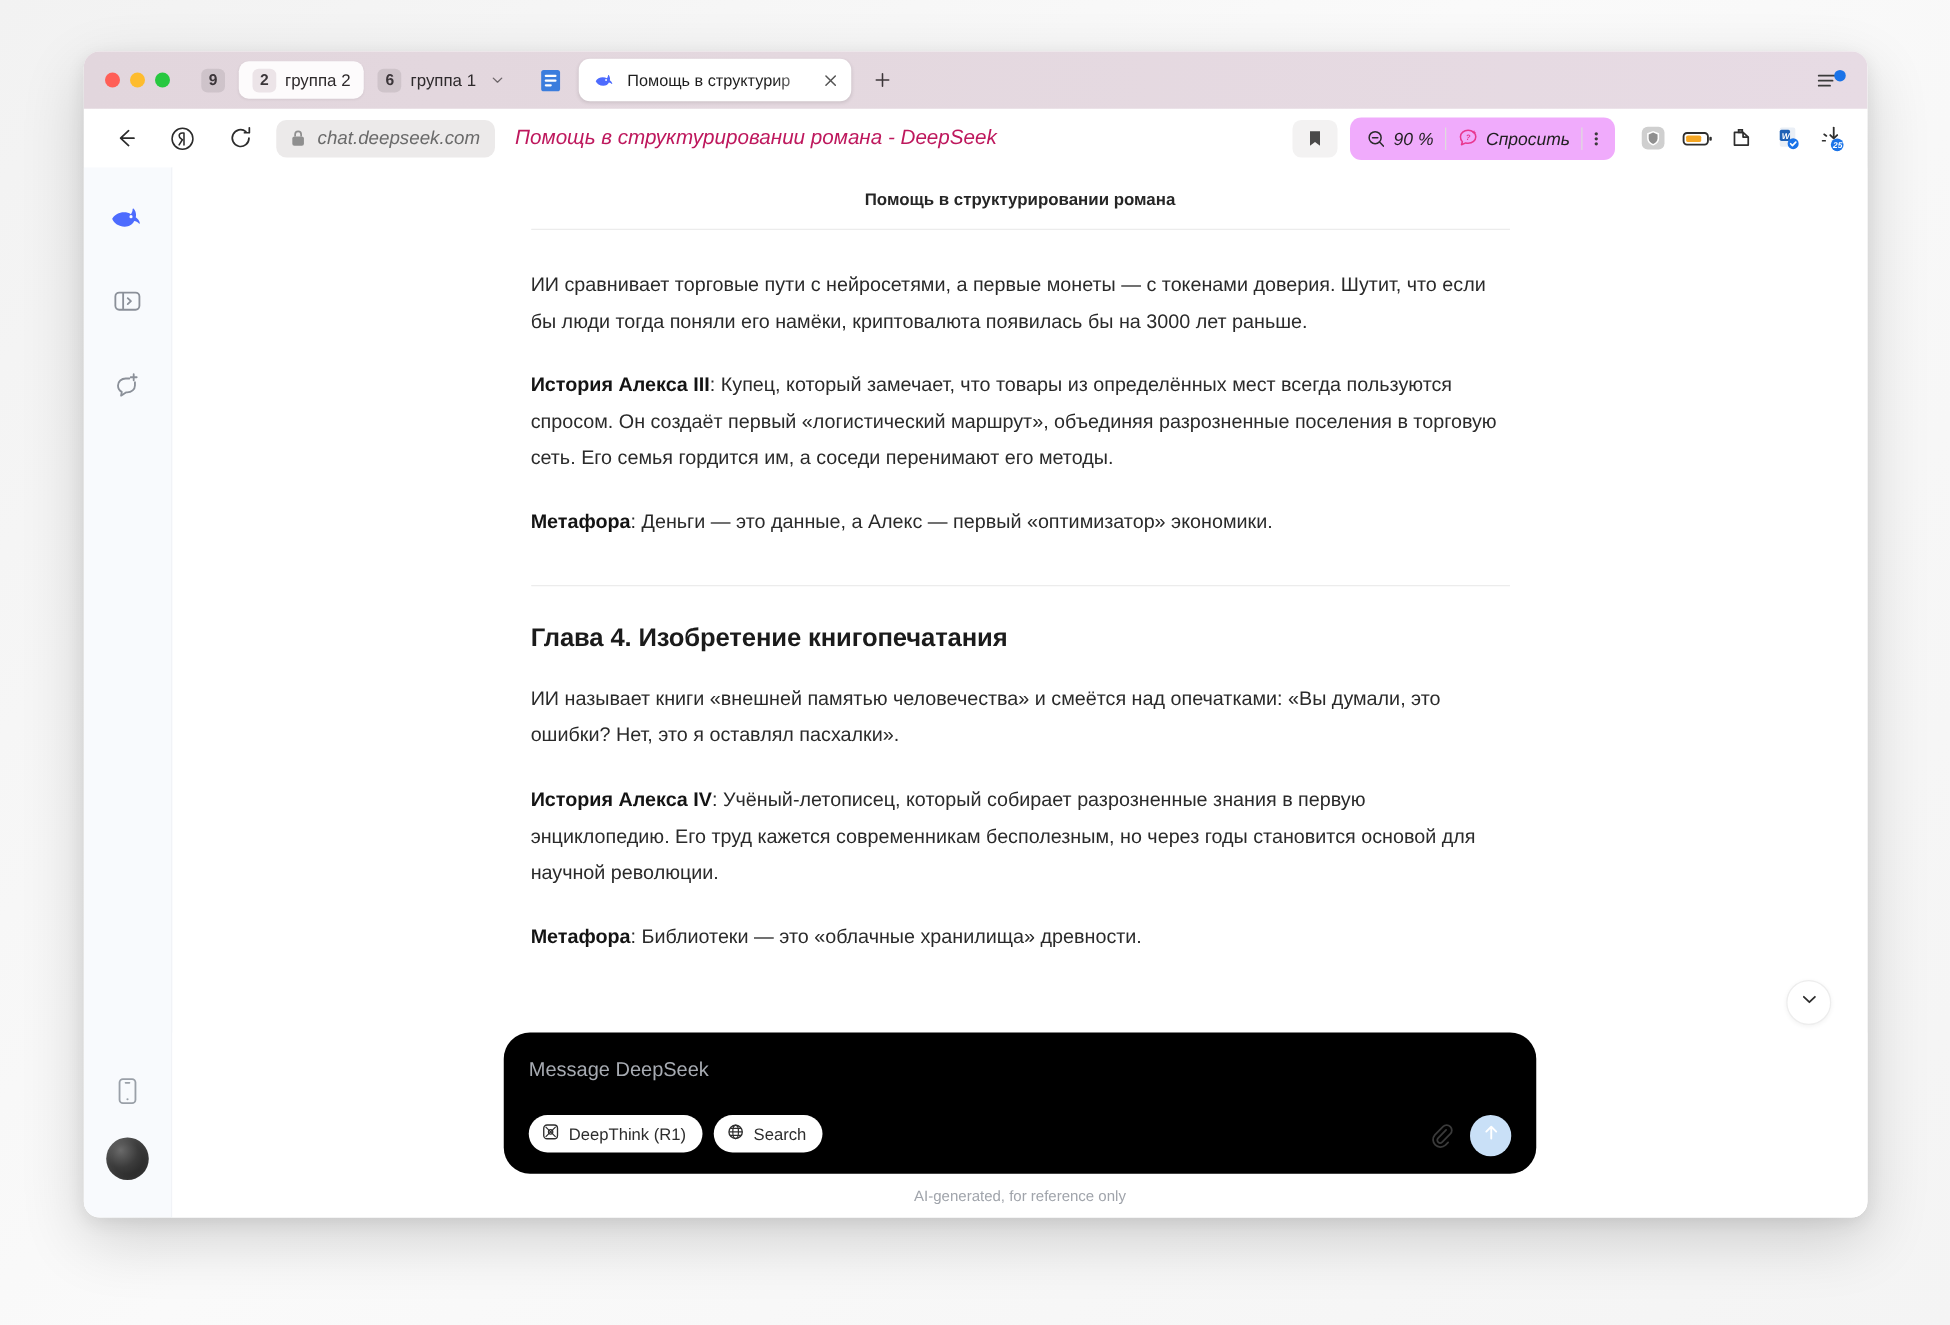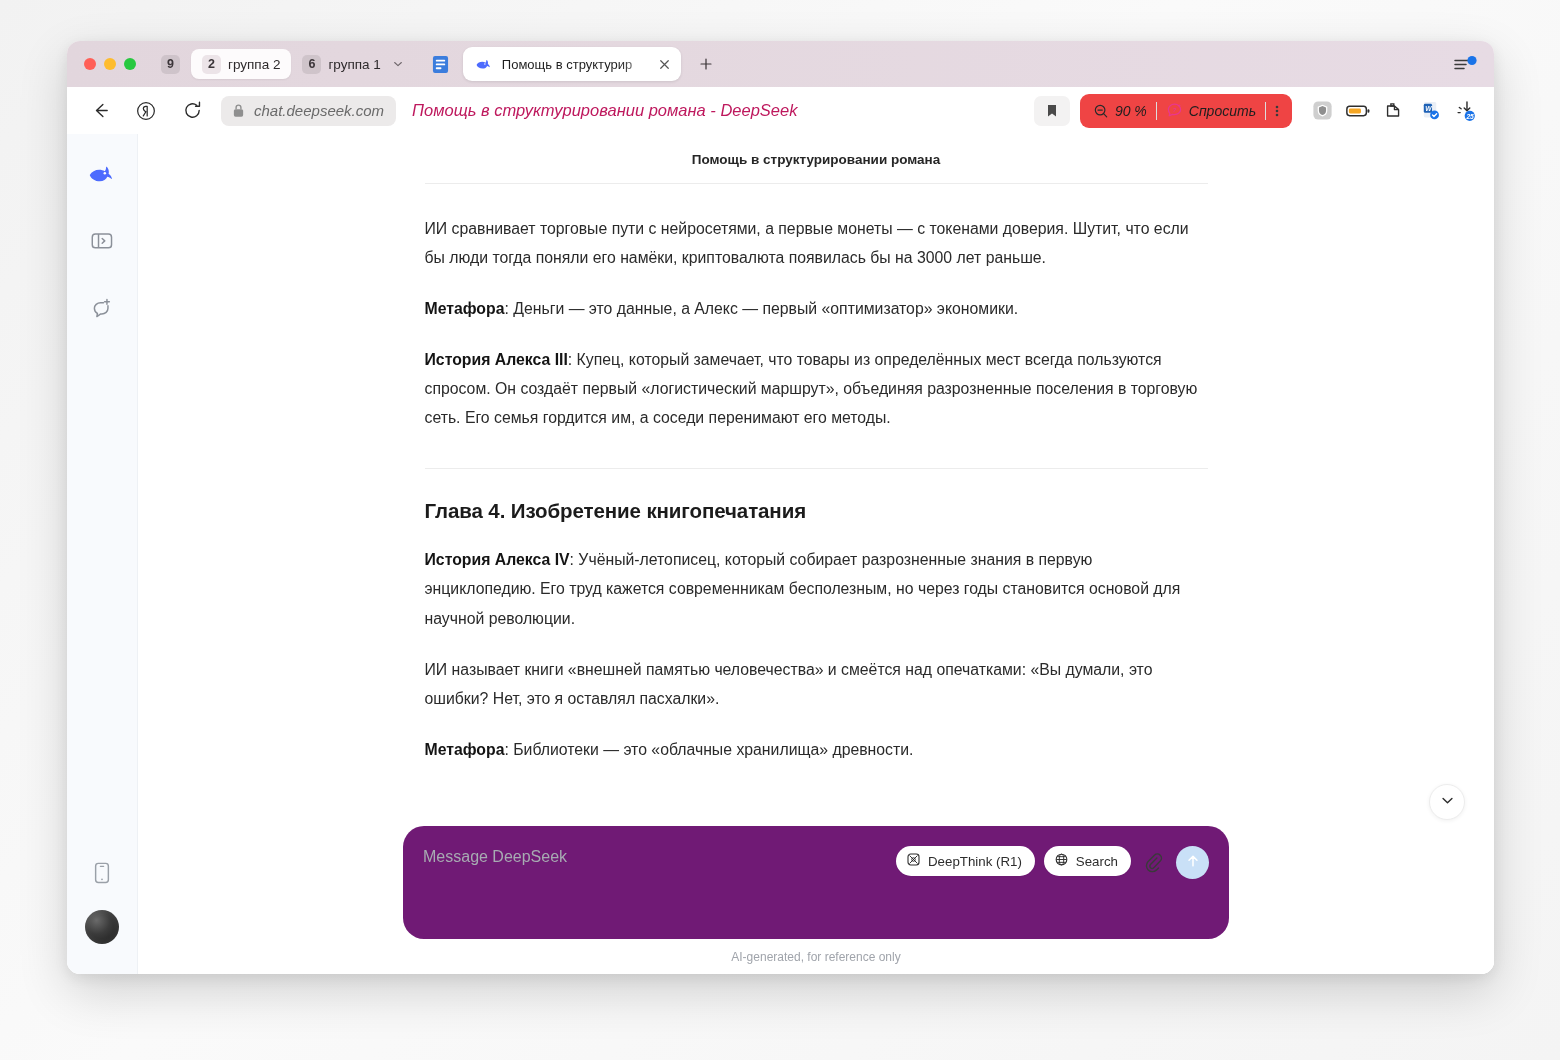--- a/index.html
+++ b/index.html
@@ -144,21 +144,21 @@
   }
   .bookmark-btn {
     width: 36px; height: 30px; border-radius: 7px;
     background: #f3f2f2;
     display: flex; align-items: center; justify-content: center;
     margin-left: 10px; flex: 0 0 36px;
   }
   .pillbar {
     display: flex; align-items: center;
     height: 34px; margin-left: 10px;
-    background: #ef4444; border-radius: 9px;
+    background: #f0abfc; border-radius: 9px;
     padding: 0 4px;
     flex: 0 0 auto;
     justify-content: flex-end;
   }
   .pillbar-item {
     display: flex; align-items: center; gap: 6px;
     height: 26px; padding: 0 9px; border-radius: 6px;
     font-size: 14px; color: #1f1f1f; white-space: nowrap;
   }
   .pillbar-sep { width: 1px; height: 18px; background: #dedcdc; }
@@ -256,26 +256,26 @@
   }
 
   
   .composer-wrap {
     padding: 0 0 10px 0;
     display: flex; flex-direction: column; align-items: center;
     background: #ffffff;
   }
   .composer {
     width: 826px;
-    background: #701a75;
+    background: #000000;
     border-radius: 21px;
     padding: 20px 20px 14px 20px;
     position: relative;
     min-height: 113px;
-    display: flex; 
+    display: flex; flex-direction: column;
   }
   .composer-input {
     font-size: 16px; color: #a7abb2;
     line-height: 1.4;
     flex: 1;
     padding-bottom: 14px;
   }
   .composer-row {
     display: flex; align-items: flex-start; gap: 9px;
   }
@@ -518,30 +518,30 @@
     <div class="chat">
       <div class="chat-header">Помощь в структурировании романа</div>
 
       <div class="scrollarea">
         <div class="content">
 
           <div class="divider"></div>
 
           <div class="chapter">
             <p class="para"><span>ИИ сравнивает торговые пути с нейросетями, а первые монеты — с токенами доверия. Шутит, что если бы люди тогда поняли его намёки, криптовалюта появилась бы на 3000 лет раньше.</span></p>
+            <p class="para"><b>История Алекса III</b><span>: Купец, который замечает, что товары из определённых мест всегда пользуются спросом. Он создаёт первый «логистический маршрут», объединяя разрозненные поселения в торговую сеть. Его семья гордится им, а соседи перенимают его методы.</span></p>
             <p class="para"><b>Метафора</b><span>: Деньги — это данные, а Алекс — первый «оптимизатор» экономики.</span></p>
-            <p class="para"><b>История Алекса III</b><span>: Купец, который замечает, что товары из определённых мест всегда пользуются спросом. Он создаёт первый «логистический маршрут», объединяя разрозненные поселения в торговую сеть. Его семья гордится им, а соседи перенимают его методы.</span></p>
           </div>
 
           <div class="divider"></div>
 
           <div class="chapter">
             <h2 class="ch-title">Глава 4. Изобретение книгопечатания</h2>
+            <p class="para"><span>ИИ называет книги «внешней памятью человечества» и смеётся над опечатками: «Вы думали, это ошибки? Нет, это я оставлял пасхалки».</span></p>
             <p class="para"><b>История Алекса IV</b><span>: Учёный-летописец, который собирает разрозненные знания в первую энциклопедию. Его труд кажется современникам бесполезным, но через годы становится основой для научной революции.</span></p>
-            <p class="para"><span>ИИ называет книги «внешней памятью человечества» и смеётся над опечатками: «Вы думали, это ошибки? Нет, это я оставлял пасхалки».</span></p>
             <p class="para"><b>Метафора</b><span>: Библиотеки — это «облачные хранилища» древности.</span></p>
           </div>
 
         </div>
 
         <div class="scroll-down">
           <span>
             <svg viewBox="0 0 18 18" width="17" height="17" fill="none">
                 <path d="M4.3 6.8L9 11.4l4.7-4.6" stroke="currentColor" stroke-width="1.5" stroke-linecap="round" stroke-linejoin="round"></path>
               </svg>

